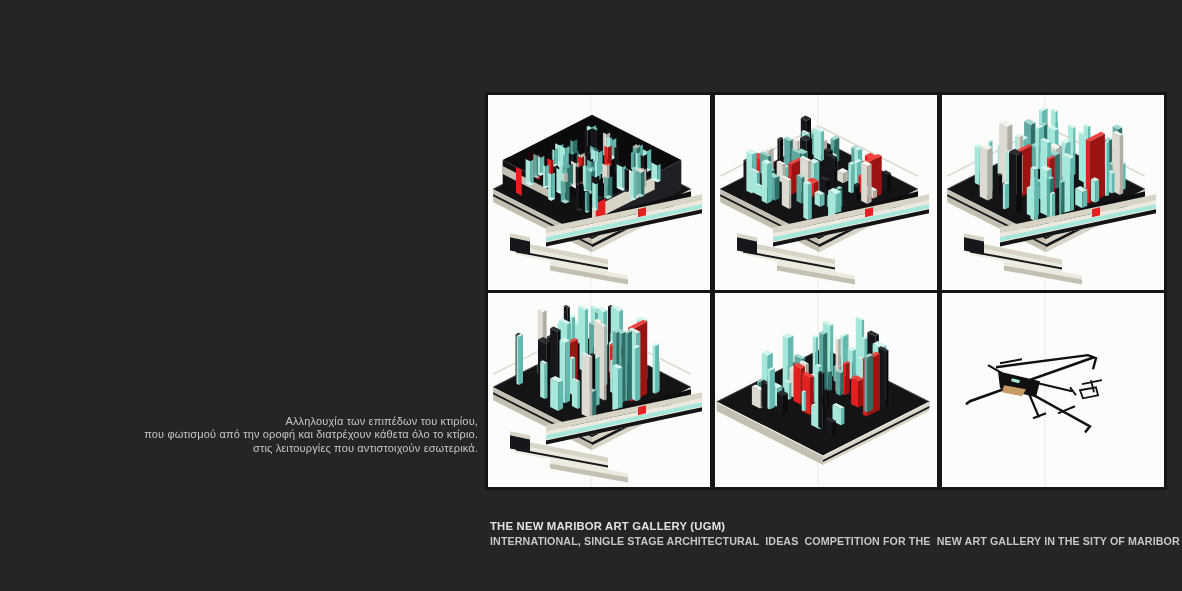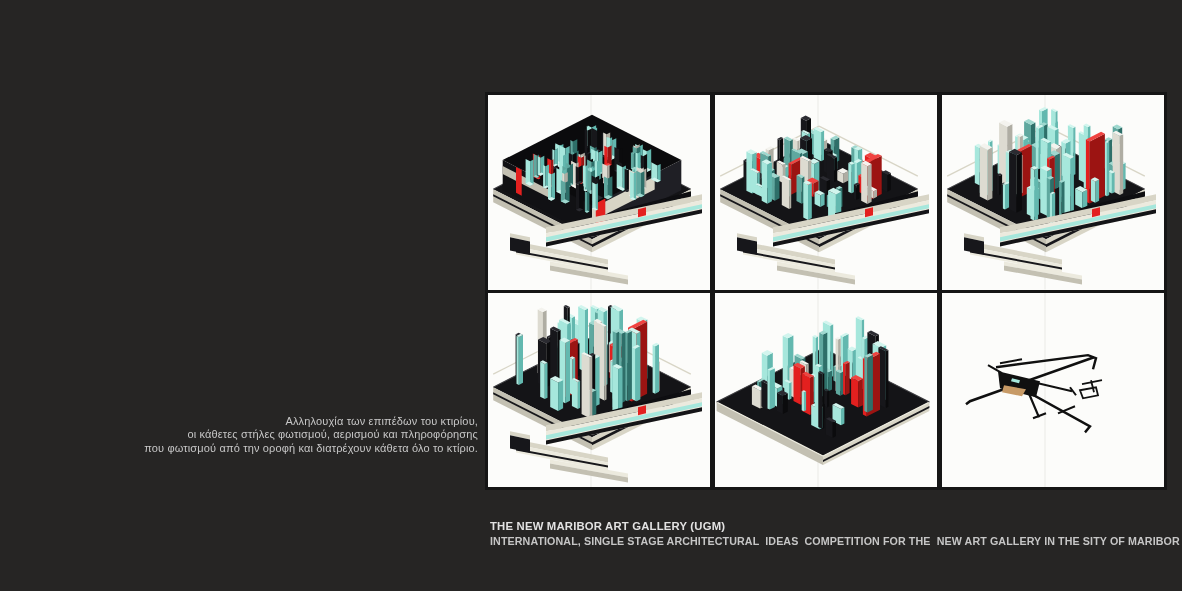--- a/index.html
+++ b/index.html
@@ -34,22 +34,22 @@
     letter-spacing:.1px;white-space:pre;
   }
 </style>
 </head>
 <body>
 
 <div id="board" style="background: rgb(38, 37, 36);">
 
   <div id="caption">
     <div class="cl">Αλληλουχία των επιπέδων του κτιρίου,</div>
-    <div class="cl">οι κάθετες στήλες φωτισμού, αερισμού και πληροφόρησης</div>
     <div class="cl">που φωτισμού από την οροφή και διατρέχουν κάθετα όλο το κτίριο.</div>
+    <div class="cl">στις λειτουργίες που αντιστοιχούν εσωτερικά.</div>
   </div>
 
   <div id="gallery" style="background: rgb(21, 21, 21);">
     <figure class="panel" style="background: rgb(252, 252, 250);">
       <svg id="m0" viewBox="0 0 222 194" preserveAspectRatio="none">
           <line x1="103" y1="0" x2="103" y2="194" stroke="#eaeae6" stroke-width="1"></line>
           <polygon points="104.0,44.0 202.8,93.9 104.0,143.8 5.2,93.9" fill="#141417"></polygon>
           <polygon points="202.8,93.9 104.0,143.8 104.0,156.8 202.8,106.9" fill="#d8d5c6"></polygon>
           <polygon points="202.8,98.9 104.0,148.8 104.0,151.8 202.8,101.9" fill="#17171b"></polygon>
           <polygon points="5.2,93.9 104.0,143.8 104.0,156.8 5.2,106.9" fill="#c3c0b2"></polygon>

